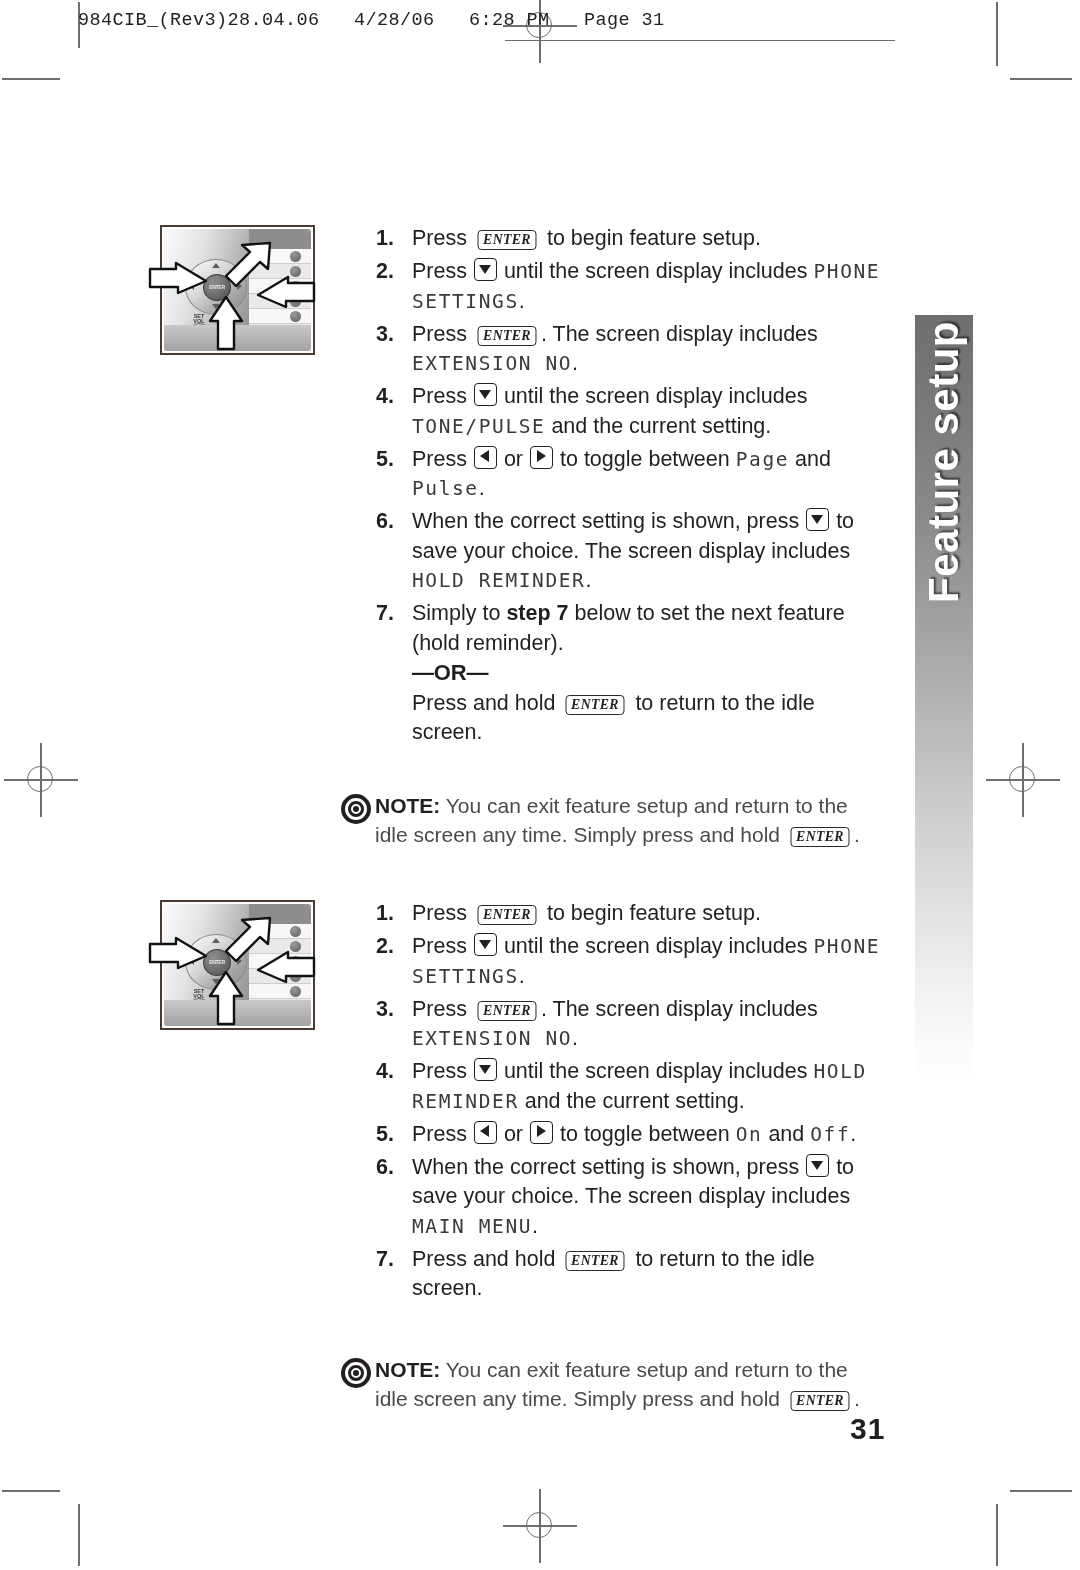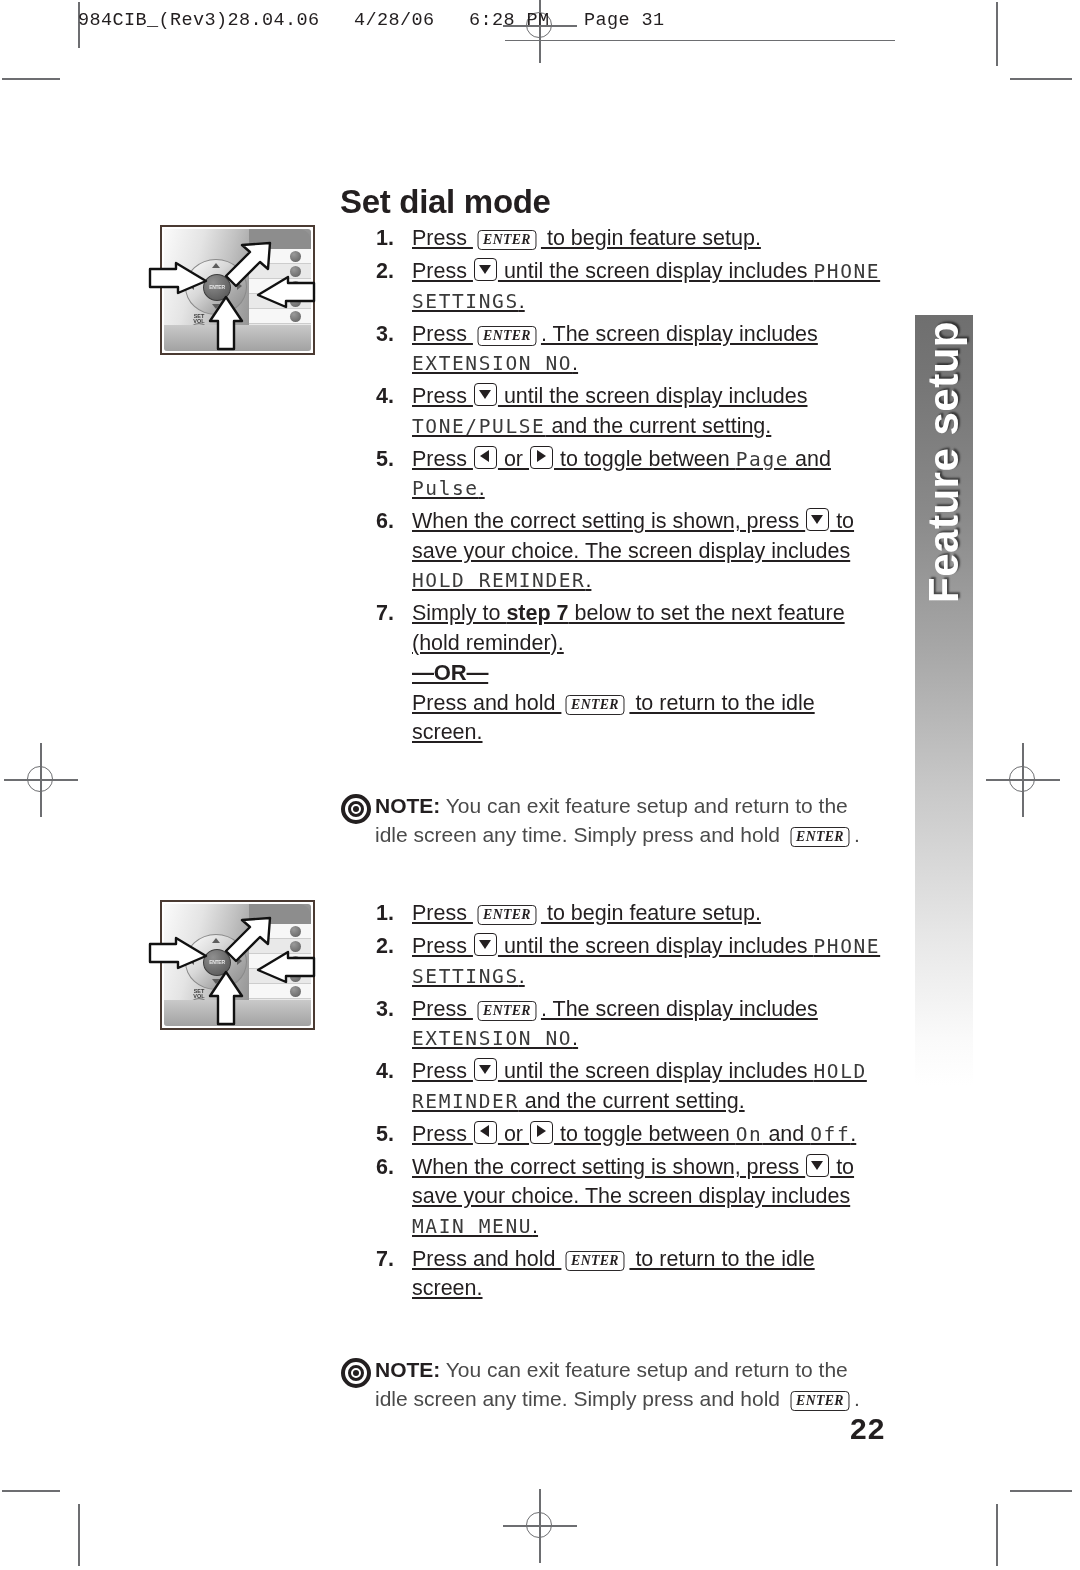--- a/index.html
+++ b/index.html
@@ -58,21 +58,21 @@
   .steps{position:absolute;margin:0;padding:0;list-style:none;}
   .step{
     display:flex;align-items:flex-start;
     font-size:21.5px;line-height:29.5px;
     margin-bottom:3.5px;
   }
   .step-num{
     width:42px;flex:0 0 42px;text-align:right;padding-right:18px;
     font-weight:bold;box-sizing:border-box;font-size:21.5px;line-height:29.5px;
   }
-  .step-body{flex:1;text-decoration:underline;}
+  .step-body{flex:1;}
 
   
   .lcd{
     font-family:"DejaVu Sans Mono","Liberation Mono",monospace;
     font-size:19.5px;letter-spacing:1.6px;color:#3a3a3a;
   }
 
   
   .key-enter{
     display:inline-block;border:1.6px solid #231f20;border-radius:4px;
@@ -276,21 +276,20 @@
         <path d="M10 54 V26 H2 L18 2 L34 26 H26 V54 Z" fill="#ffffff" stroke="#111" stroke-width="2.4" stroke-linejoin="round"></path>
       </svg>
     </div>
     <div class="callout" style="left:62px;top:14px;">
       <svg width="52" height="52" viewBox="0 0 52 52">
         <path d="M48 4 L46 30 L38 23 L14 47 L4 37 L28 13 L20 6 Z" fill="#ffffff" stroke="#111" stroke-width="2.4" stroke-linejoin="round"></path>
       </svg>
     </div>
   </div>
 
-  <h2 class="section-title" style="left:340px;top:183px;">Set dial mode</h2>
   <ol class="steps" style="left:370px;top:224px;width:520px;">
       <li class="step">
         <span class="step-num">1.</span>
         <span class="step-body"><span>Press </span><span class="key-enter">ENTER</span><span> to begin feature setup.</span></span>
       </li>
       <li class="step">
         <span class="step-num">2.</span>
         <span class="step-body"><span>Press </span><span class="key-arrow down"><i></i></span><span> until the screen display includes </span><span class="lcd">PHONE SETTINGS</span><span>.</span></span>
       </li>
       <li class="step">
@@ -420,15 +419,15 @@
     <div class="note-icon">
       <div class="o1"></div>
         <div class="o2"></div>
         <div class="o3"></div>
     </div>
     <div class="note-body">
       <span class="note-lead">NOTE:</span><span> You can exit feature setup and return to the idle screen any time.  Simply press and hold </span><span class="key-enter">ENTER</span><span>.</span>
     </div>
   </div>
 
-  <div class="page-num" style="left:850px;top:1412px;">22</div>
+  <div class="page-num" style="left:850px;top:1412px;">31</div>
 
 </div>
 
 </body></html>

